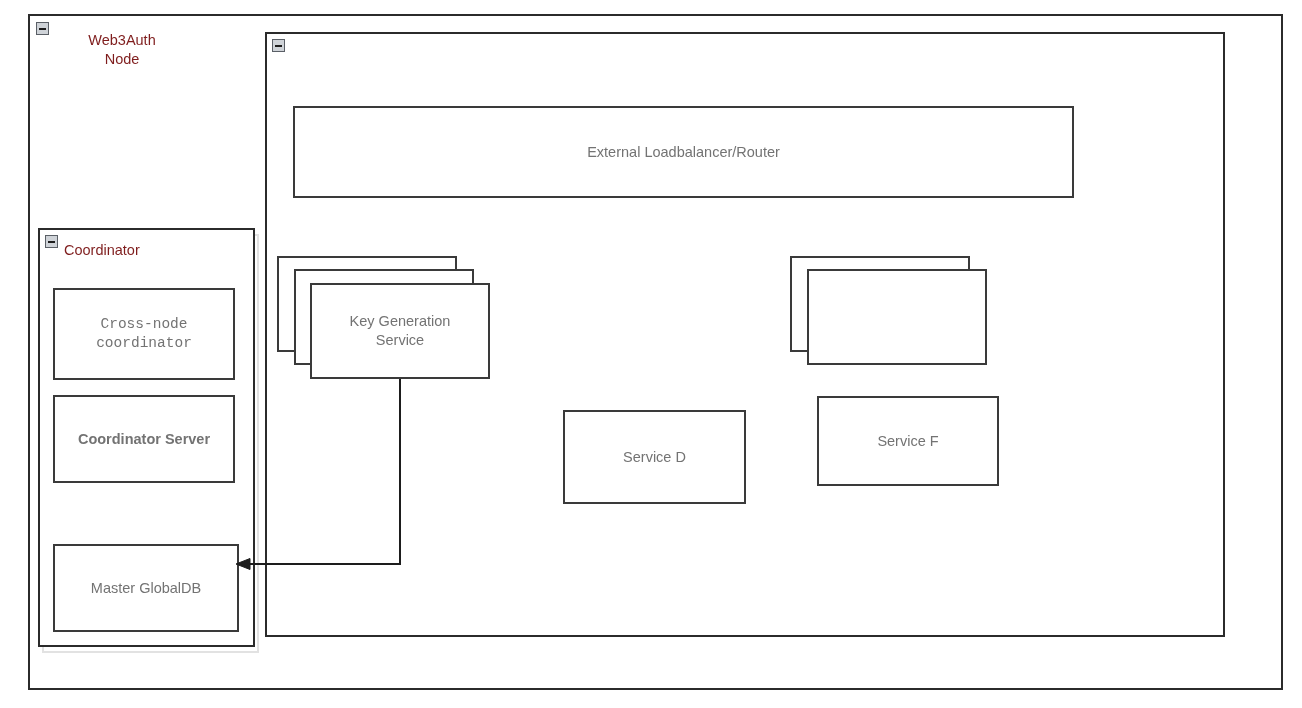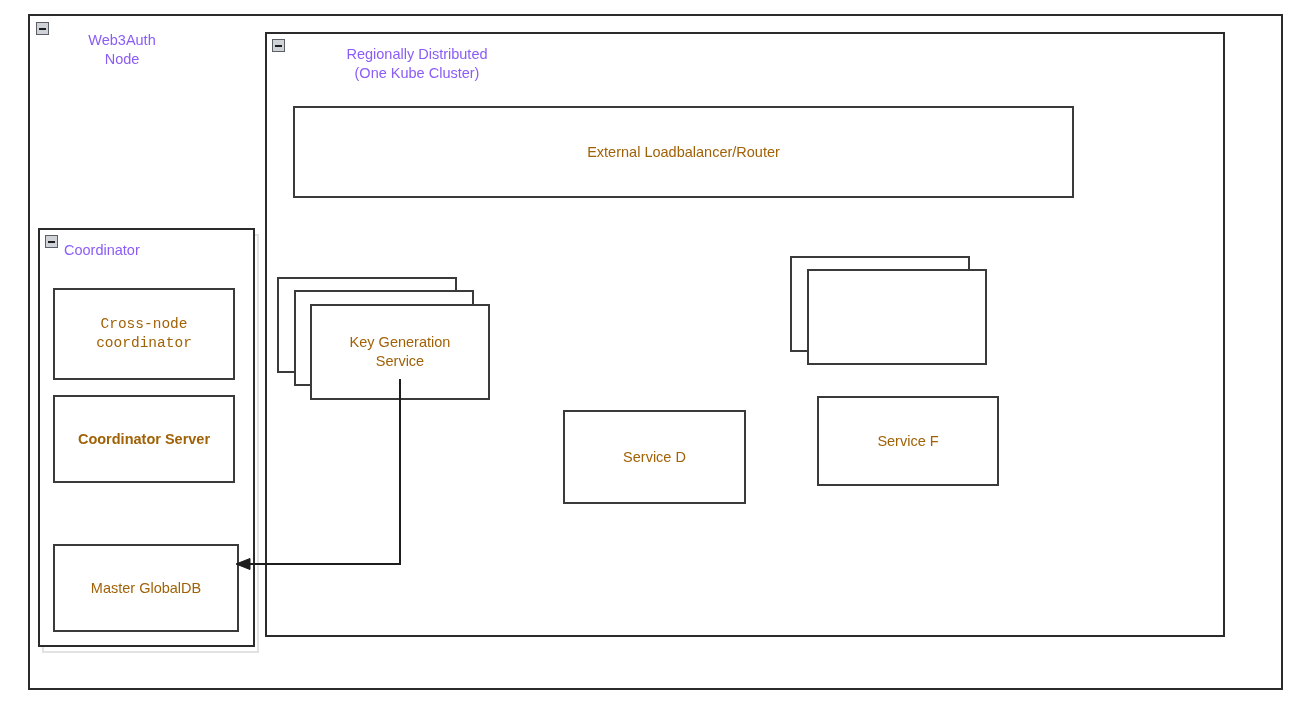--- a/index.html
+++ b/index.html
@@ -52,38 +52,38 @@
     top: 5px;
     height: 2px;
     background: #1d1d1d;
   }
 
   
   .container-title {
     position: absolute;
     font-size: 14.5px;
     line-height: 19px;
-    color: #8b5cf6;
+    color: #7f1d1d;
     white-space: pre-line;
   }
   .title-center {
     text-align: center;
   }
 
   
   .node-label {
     position: absolute;
     left: 0;
     right: 0;
     top: 50%;
     transform: translateY(-50%);
     text-align: center;
     font-size: 14.5px;
     line-height: 19px;
-    color: #a16207;
+    color: #737373;
     white-space: pre-line;
     padding: 0 4px;
     box-sizing: border-box;
   }
 
   
   .stack {
     position: absolute;
   }
   .stack .layer {
@@ -121,28 +121,26 @@
 
   <div class="collapse-icon" style="left:36px; top:22px;"></div>
 
   <div class="container-title title-center" style="left:52px; top:31px; width:140px;">Web3Auth
 Node</div>
 
   <div class="container-box" style="left:265px; top:32px; width:960px; height:605px;"></div>
 
   <div class="collapse-icon" style="left:272px; top:39px;"></div>
 
-  <div class="container-title title-center" style="left:288px; top:45px; width:258px;">Regionally Distributed
-(One Kube Cluster)</div>
 
   <div class="box" style="left:293px; top:106px; width:781px; height:92px;">
     <div class="node-label">External Loadbalancer/Router</div>
   </div>
 
-  <div class="stack" style="left:277px; top:256px; width:213px; height:123px;margin-top:21px;">
+  <div class="stack" style="left:277px; top:256px; width:213px; height:123px;">
     <div class="layer" style="left:0px; top:0px; width:180px; height:96px;"></div>
     <div class="layer" style="left:17px; top:13px; width:180px; height:96px;"></div>
     <div class="layer" style="left:33px; top:27px; width:180px; height:96px;">
       <div class="node-label">Key Generation
 Service</div>
     </div>
   </div>
 
 
   <div class="stack" style="left:790px; top:256px; width:213px; height:123px;">

